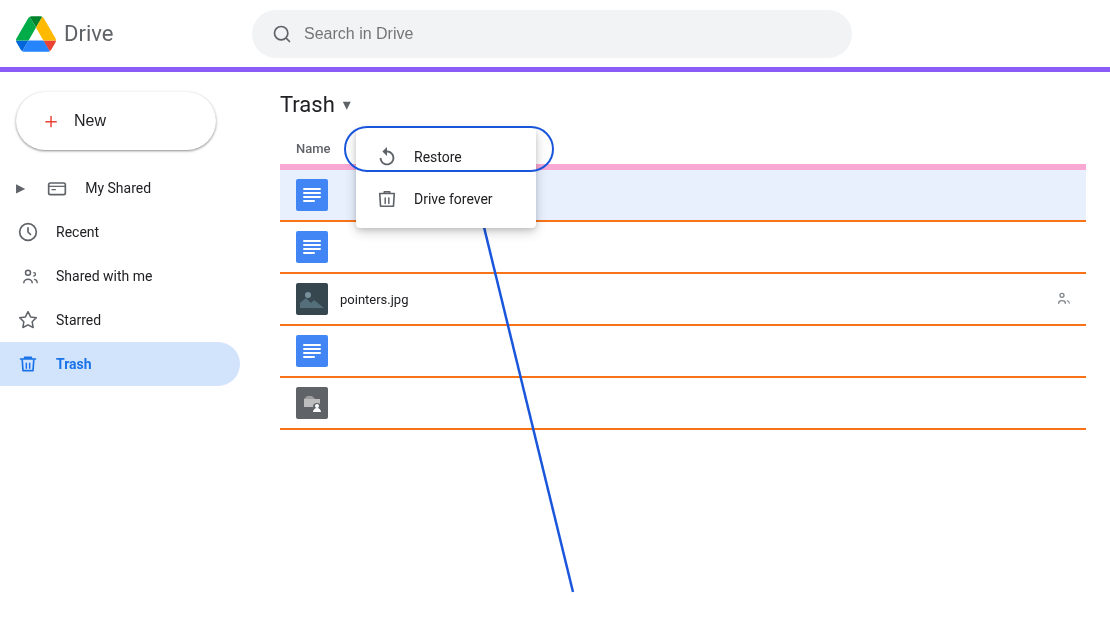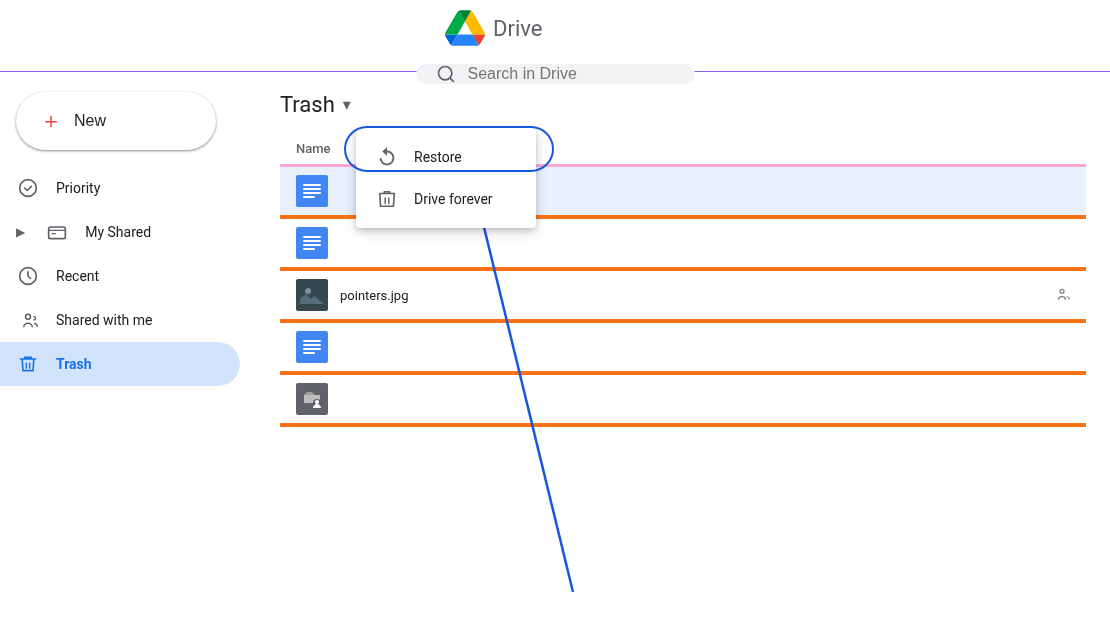--- a/index.html
+++ b/index.html
@@ -11,23 +11,22 @@
       overflow: hidden;
       position: relative;
     }
 
     
     .header {
       display: flex;
       align-items: center;
       padding: 8px 16px;
       height: 72px;
-      border-bottom: 1px solid #8b5cf6;
+      border-bottom: 5px solid #8b5cf6;
       gap: 16px;
-      flex-direction: column;
     }
 
     .logo-area {
       display: flex;
       align-items: center;
       gap: 8px;
       min-width: 220px;
     }
 
     .logo-icon {
@@ -165,40 +164,40 @@
     }
 
     .chevron-down {
       font-size: 16px;
       color: #5f6368;
     }
 
     .file-list-header {
       display: flex;
       padding: 8px 16px;
-      border-bottom: 3px solid #f9a8d4;
+      border-bottom: 6px solid #f9a8d4;
       margin-bottom: 0;
     }
 
     .col-name {
       font-size: 13px;
       color: #5f6368;
       font-weight: 500;
     }
 
     .file-rows {
       position: relative;
     }
 
     .file-row {
       display: flex;
       align-items: center;
       padding: 6px 16px;
       height: 52px;
-      border-bottom: 4px solid #f97316;
+      border-bottom: 2px solid #f97316;
       cursor: pointer;
       gap: 12px;
     }
 
     .file-row.selected {
       background: #e8f0fe;
     }
 
     .file-icon {
       width: 32px;
@@ -315,29 +314,20 @@
 </div>
 
 <div class="layout">
 
   <div class="sidebar">
     <button class="new-button">
       <span class="plus-icon">＋</span>
       <span>New</span>
     </button>
 
-    <div class="nav-item">
-      <span class="nav-icon">
-        <svg width="20" height="20" viewBox="0 0 24 24" fill="none">
-          <circle cx="12" cy="12" r="10" stroke="#5f6368" stroke-width="2"></circle>
-          <path d="M8 12l3 3 5-5" stroke="#5f6368" stroke-width="2" stroke-linecap="round" stroke-linejoin="round"></path>
-        </svg>
-      </span>
-      <span>Priority</span>
-    </div>
 
     <div class="nav-item">
       <span class="nav-expand">▶</span>
       <span class="nav-icon">
         <svg width="20" height="20" viewBox="0 0 24 24" fill="none">
           <rect x="2" y="6" width="20" height="14" rx="2" stroke="#5f6368" stroke-width="2"></rect>
           <path d="M2 10h20" stroke="#5f6368" stroke-width="1.5"></path>
           <path d="M6 14h4" stroke="#5f6368" stroke-width="1.5" stroke-linecap="round"></path>
         </svg>
       </span>
@@ -359,20 +349,28 @@
         <svg width="22" height="20" viewBox="0 0 24 24" fill="none">
           <path d="M17 20c0-2.21-2.24-4-5-4s-5 1.79-5 4" stroke="#5f6368" stroke-width="1.8" stroke-linecap="round"></path>
           <circle cx="12" cy="8" r="3" stroke="#5f6368" stroke-width="1.8"></circle>
           <path d="M23 20c0-1.87-1.34-3.45-3.18-3.87" stroke="#5f6368" stroke-width="1.6" stroke-linecap="round"></path>
           <path d="M19 8c1.1 0 2 .9 2 2s-.9 2-2 2" stroke="#5f6368" stroke-width="1.6" stroke-linecap="round"></path>
         </svg>
       </span>
       <span>Shared with me</span>
     </div>
 
+    <div class="nav-item">
+      <span class="nav-icon">
+        <svg width="20" height="20" viewBox="0 0 24 24" fill="none">
+          <path d="M12 2l3.09 6.26L22 9.27l-5 4.87 1.18 6.88L12 17.77l-6.18 3.25L7 14.14 2 9.27l6.91-1.01L12 2z" stroke="#5f6368" stroke-width="1.8" stroke-linejoin="round"></path>
+        </svg>
+      </span>
+      <span>Starred</span>
+    </div>
 
     <div class="nav-item active">
       <span class="nav-icon">
         <svg width="20" height="20" viewBox="0 0 24 24" fill="none">
           <path d="M3 6h18M8 6V4h8v2M19 6l-1 14H6L5 6" stroke="#1a73e8" stroke-width="2" stroke-linecap="round" stroke-linejoin="round"></path>
           <path d="M10 11v6M14 11v6" stroke="#1a73e8" stroke-width="1.8" stroke-linecap="round"></path>
         </svg>
       </span>
       <span>Trash</span>
     </div>

